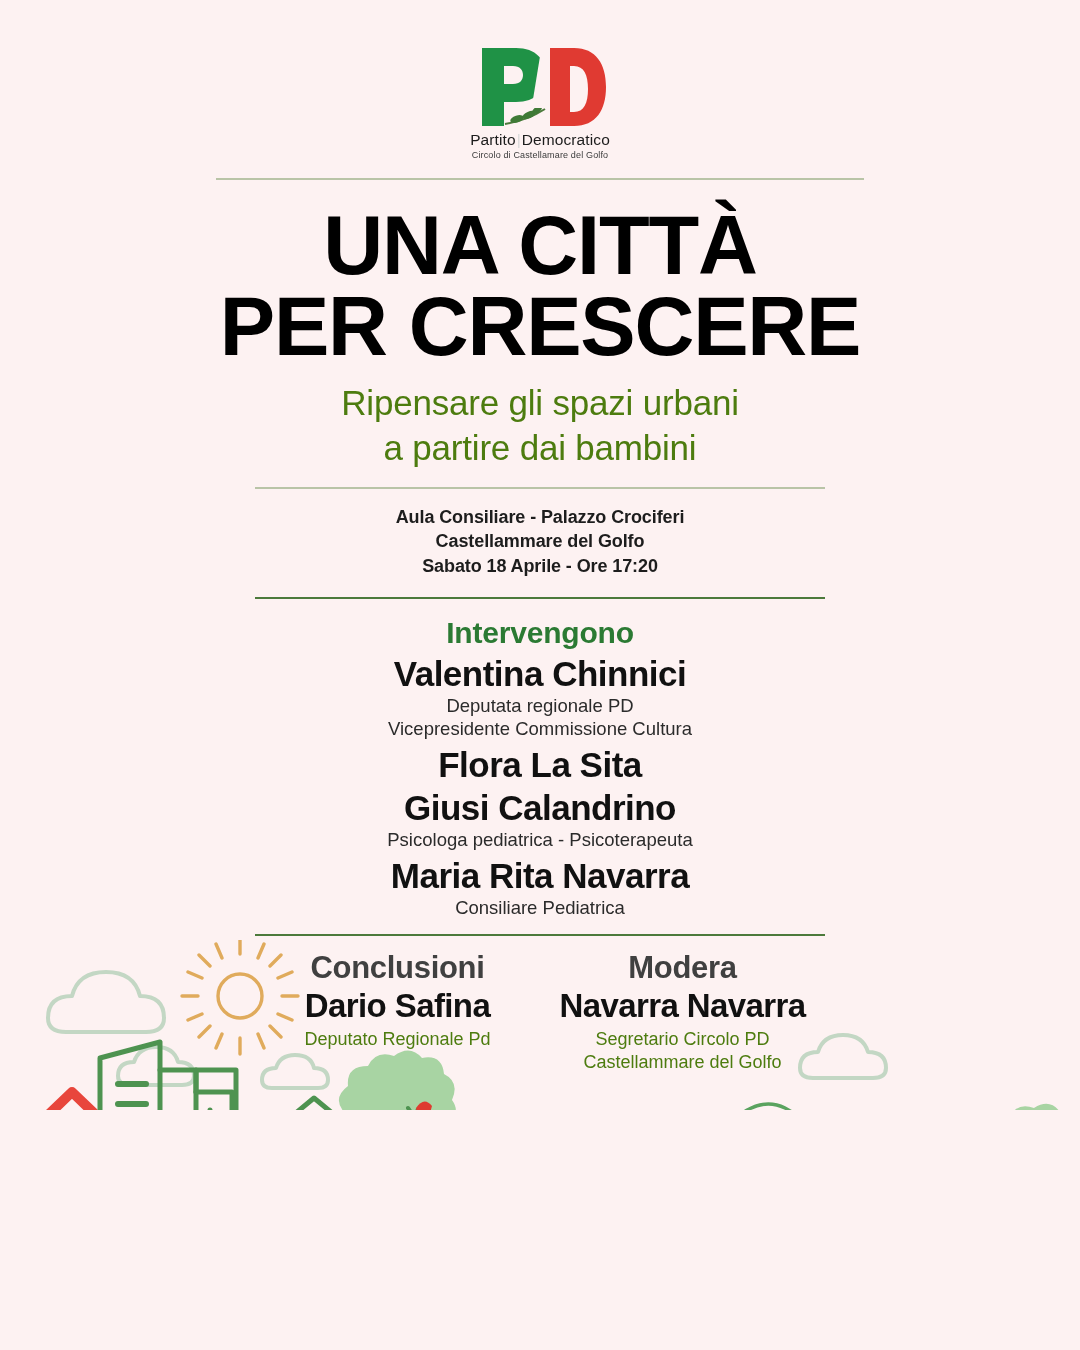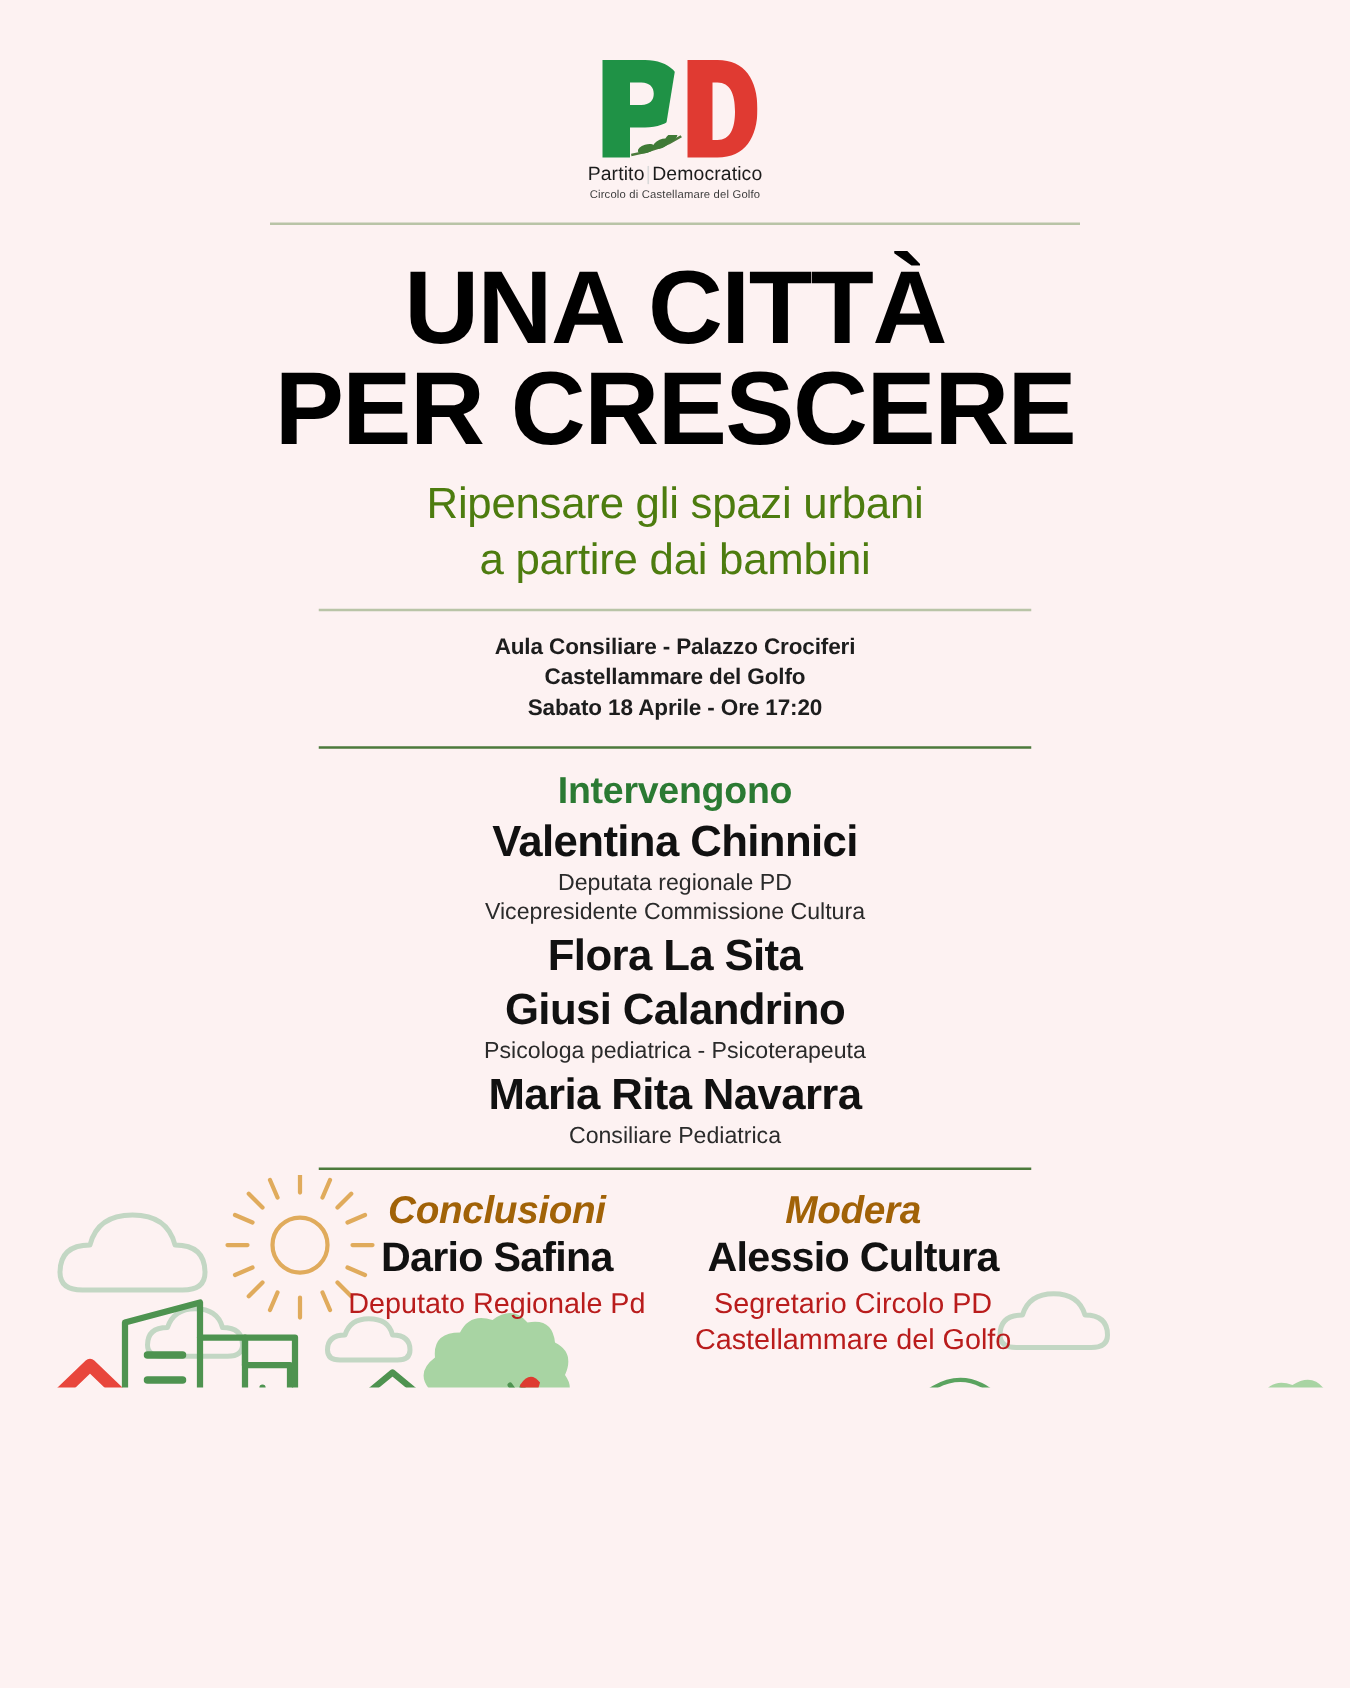--- a/index.html
+++ b/index.html
@@ -128,37 +128,36 @@
   .sp-role span { display: block; }
 
   
   .cols {
     display: flex;
     width: 570px;
     margin: 14px auto 0 auto;
   }
   .col { flex: 1 1 50%; }
   .col-head {
-    color: #a16207;
+    color: #404040;
     font-weight: 700;
     font-size: 31px;
     letter-spacing: -.3px;
-    font-style: italic;
   }
   .col-name {
     color: #111;
     font-weight: 700;
     font-size: 33px;
     letter-spacing: -.6px;
     margin-top: 1px;
     white-space: nowrap;
   }
   .col-role {
-    color: #b91c1c;
-    font-size: 23px;
+    color: #4d7c0f;
+    font-size: 18px;
     line-height: 1.25;
     margin-top: 3px;
   }
   .col-role span { display: block; }
 </style>
 </head>
 <body>
 
 <div class="poster">
 
@@ -406,21 +405,21 @@
     <div class="cols">
       <div class="col">
         <div class="col-head">Conclusioni</div>
         <div class="col-name">Dario Safina</div>
         <div class="col-role">
           <span>Deputato Regionale Pd</span>
         </div>
       </div>
       <div class="col">
         <div class="col-head">Modera</div>
-        <div class="col-name">Alessio Cultura</div>
+        <div class="col-name">Navarra Navarra</div>
         <div class="col-role">
           <span>Segretario Circolo PD</span>
           <span>Castellammare del Golfo</span>
         </div>
       </div>
     </div>
 
   </div>
 </div>
 

